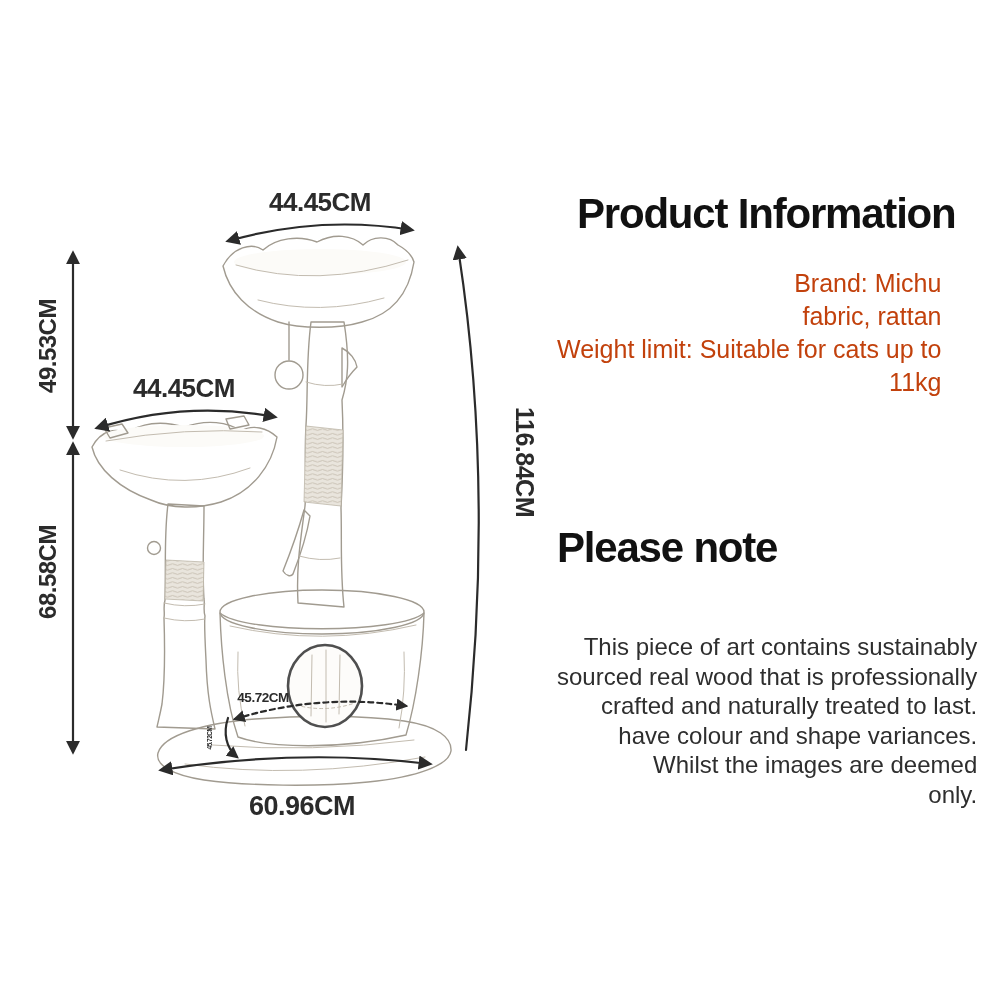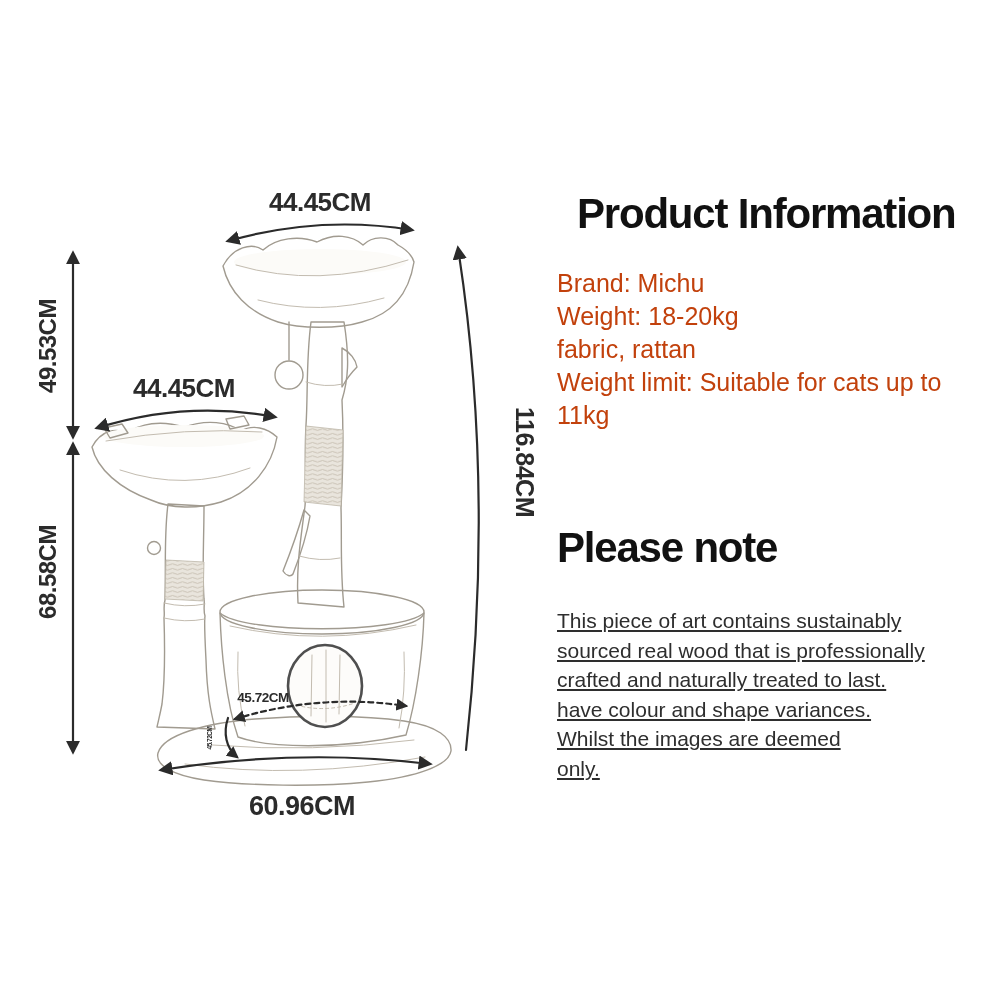--- a/index.html
+++ b/index.html
@@ -1,25 +1,25 @@
 <!DOCTYPE html>
 <html><head>
 <meta charset="utf-8">
 <style>
   * { margin:0; padding:0; box-sizing:border-box; }
   body { background:#ffffff; font-family:"Liberation Sans", sans-serif; }
-  .canvas { position:relative; width:1000px; height:1000px; background:#ffffff; overflow:hidden; }
+  .canvas { position:relative; width:1000px; height:1000px; background:#ffffff; overflow:hidden;text-align:right; }
 
   
   .right-col { position:absolute; left:557px; top:0; width:412px; color:#2f2f2f; }
   .h-title { position:absolute; left:0; font-size:42px; font-weight:800; letter-spacing:-1.2px; color:#111; white-space:nowrap; }
   #product-title { top:190px;margin-left:20px; }
   #note-title { top:524px; }
   .info-lines { position:absolute; left:0; top:267px; font-size:25px; line-height:33px; color:#c2410c; white-space:nowrap; }
-  .note-lines { position:absolute; left:0; top:606px; font-size:21px; line-height:29.6px; color:#2e2e2e; white-space:nowrap;text-decoration:underline; }
+  .note-lines { position:absolute; left:0; top:632px; font-size:24px; line-height:29.6px; color:#2e2e2e; white-space:nowrap; }
 
   
   svg.diagram { position:absolute; left:0; top:0; }
   .sketch { stroke:#a19b90; stroke-width:1.4; fill:none; stroke-linejoin:round; stroke-linecap:round; }
   .sketch-light { stroke:#c3bcb0; stroke-width:1; fill:none; stroke-linecap:round; }
   .dim-line { stroke:#2b2b2b; stroke-width:2.2; fill:none; stroke-linecap:round; }
   .dim-label { font-family:"Liberation Sans", sans-serif; font-weight:bold; fill:#2b2b2b; letter-spacing:-0.5px; }
 </style>
 </head>
 <body>
@@ -142,21 +142,20 @@
       <text class="dim-label" font-size="27" text-anchor="middle" x="302" y="815">60.96CM</text>
     </g>
   </svg>
 
   <div class="right-col">
 
     <div class="h-title" id="product-title">Product Information</div>
 
     <div class="info-lines">
       <div>Brand:  Michu</div>
-      <div>Weight: 18-20kg</div>
       <div>fabric, rattan</div>
       <div>Weight limit: Suitable for cats up to</div>
       <div>11kg</div>
     </div>
 
     <div class="h-title" id="note-title">Please note</div>
 
     <div class="note-lines">
       <div>This piece of art contains sustainably</div>
       <div>sourced real wood that is professionally</div>

